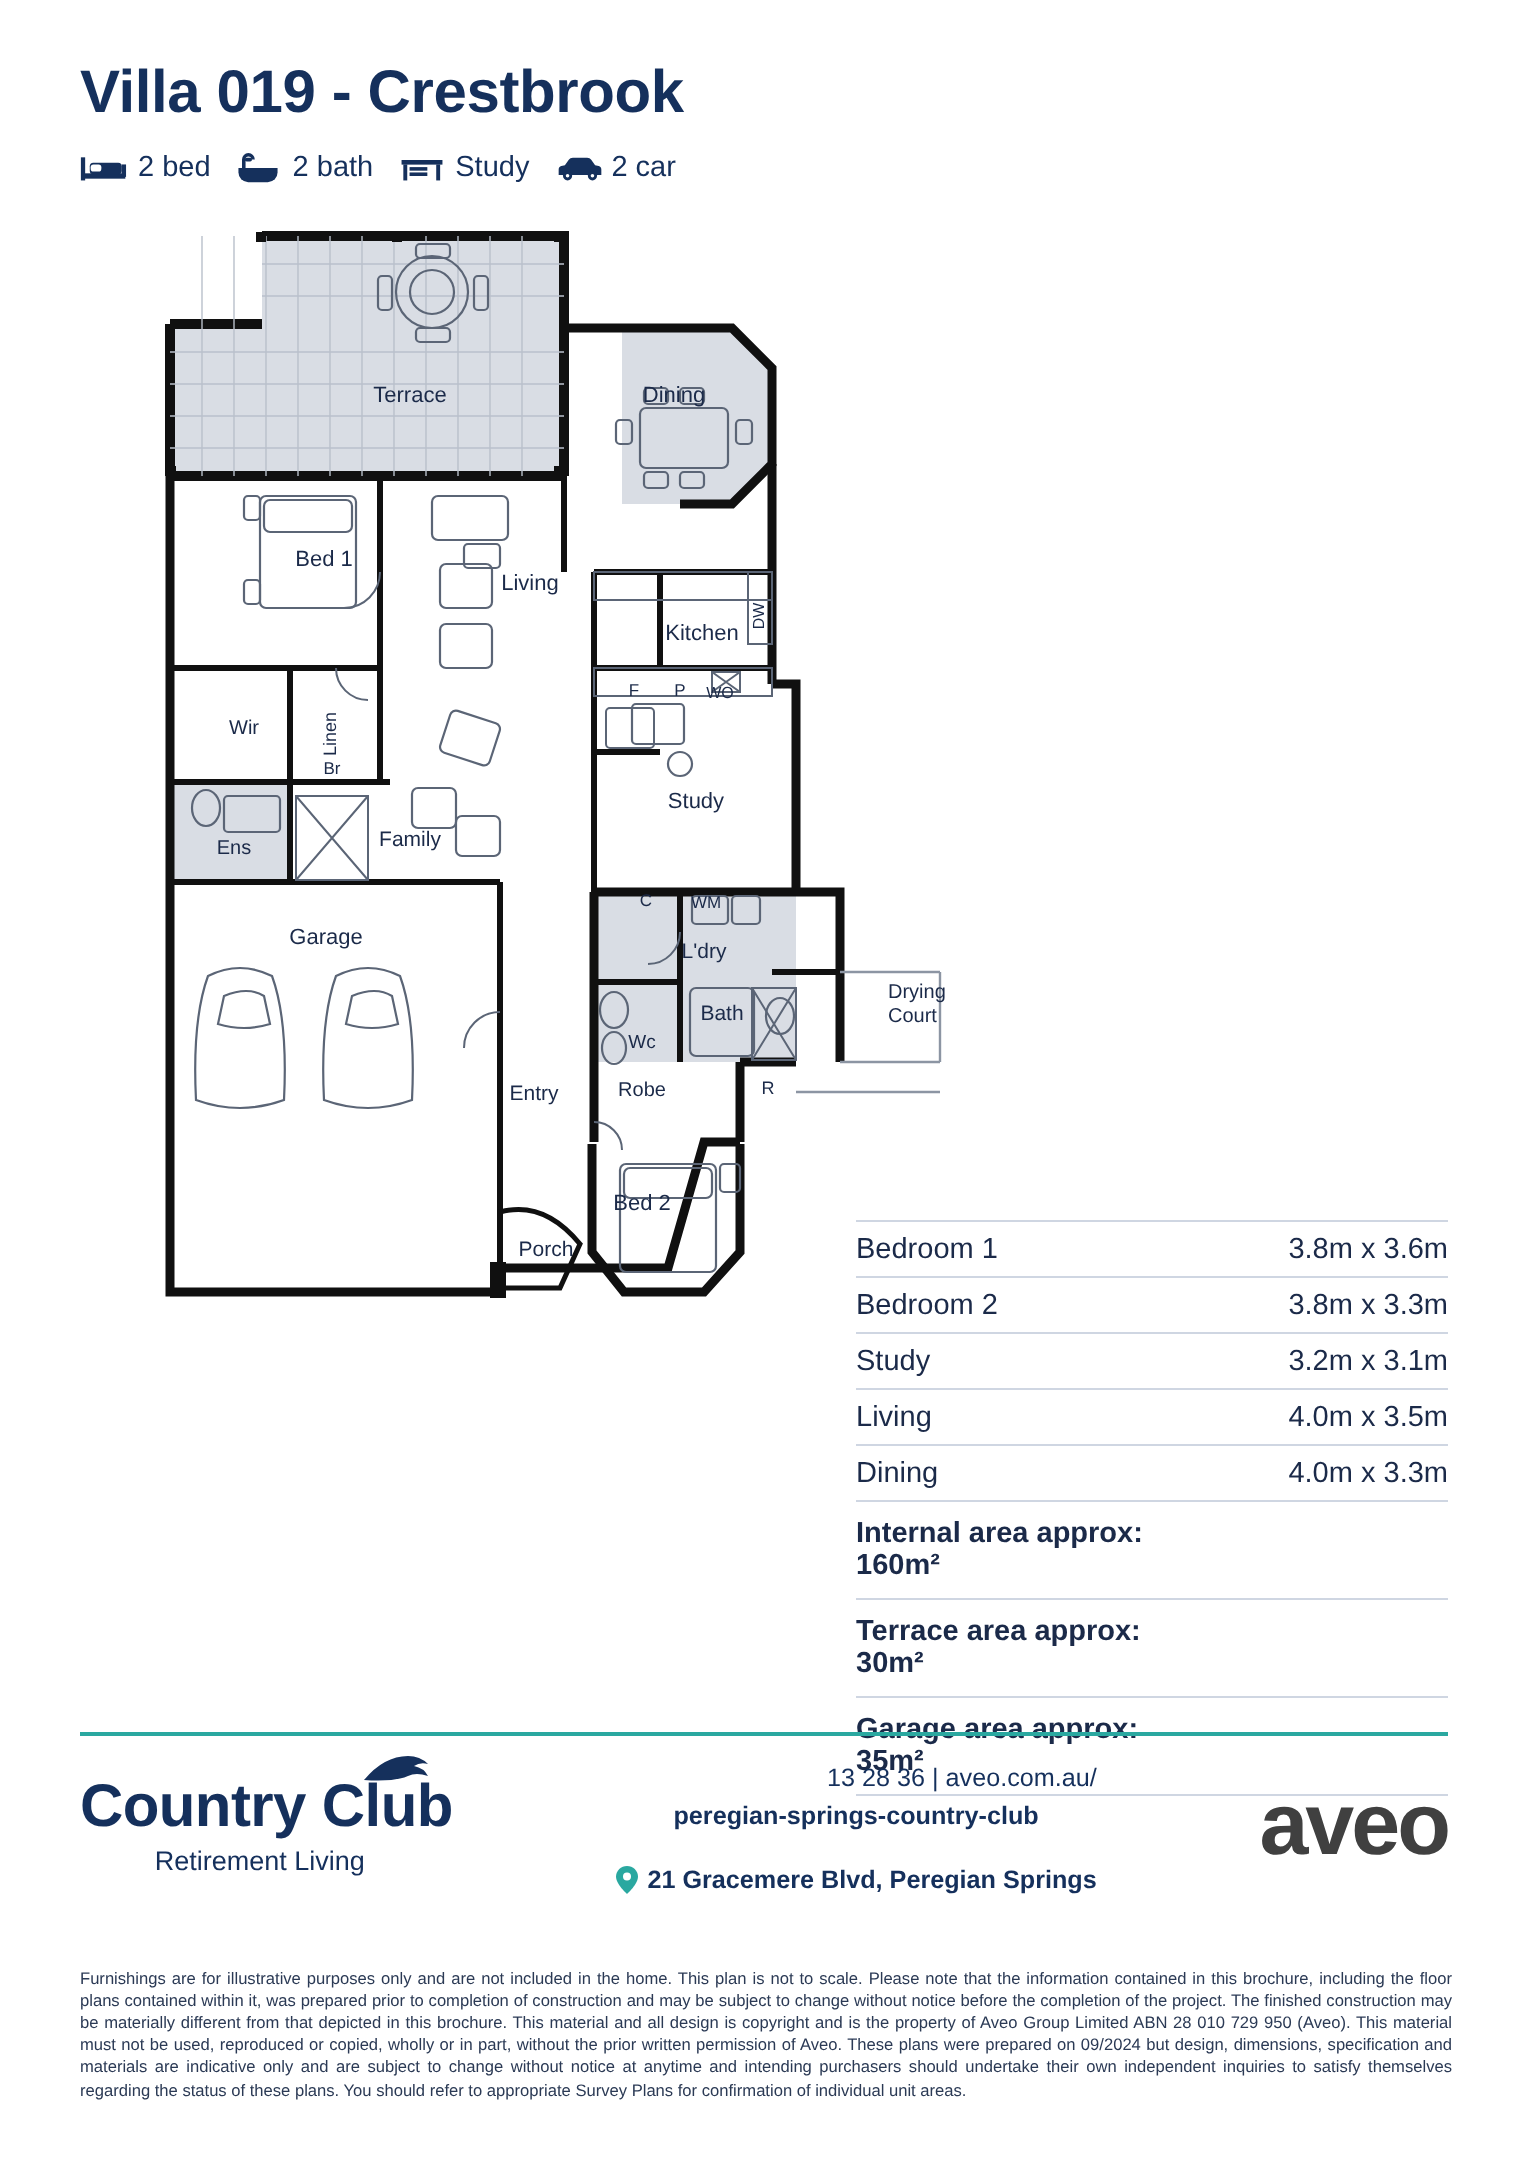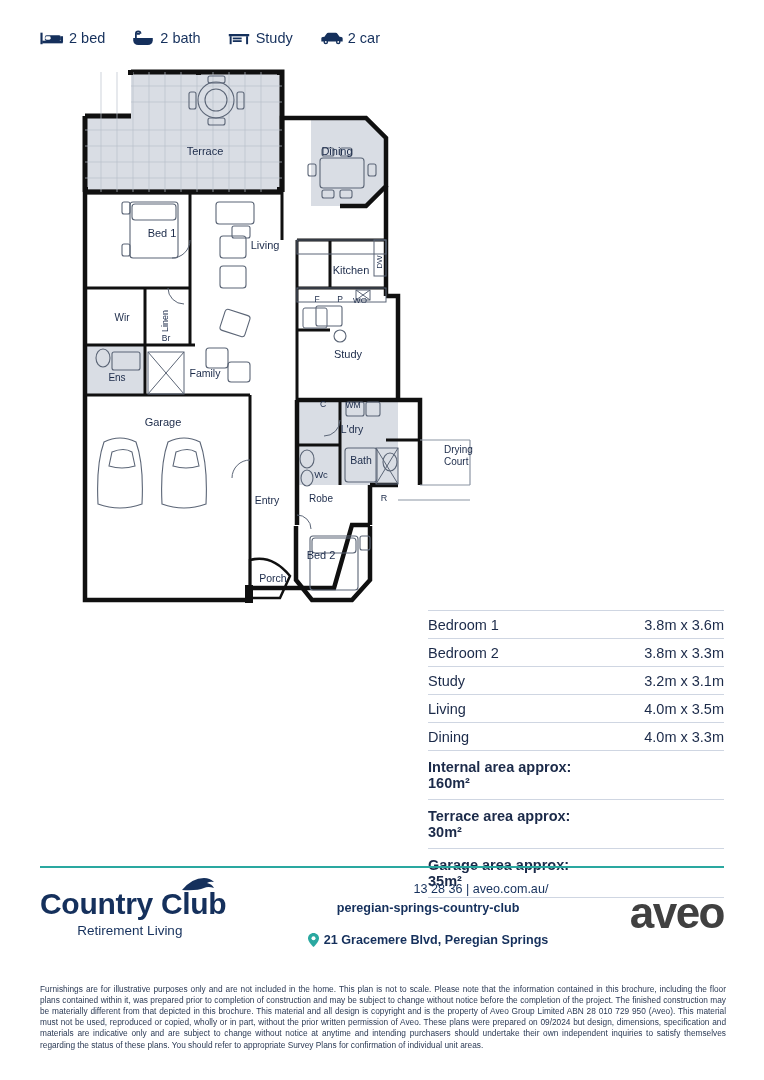--- a/index.html
+++ b/index.html
@@ -16,21 +16,21 @@
 
   
   .header { padding: 30px 40px 0 40px; }
   .title {
     font-size: 30px;
     font-weight: bold;
     color: #15305c;
     letter-spacing: -0.2px;
     margin: 0 0 12px 0;
   }
-  .specs { display: flex; align-items: center; gap: 26px; }
+  .specs { display: flex; align-items: center; gap: 12px; }
   .spec { display: flex; align-items: center; gap: 7px; }
   .spec-label { font-size: 14.5px; color: #15305c; }
   .spec-icon { width: 22px; height: 16px; display: block; color: #15305c; }
 
   
   .plan-wrap {
     position: relative;
     margin: 14px 0 0 0;
     height: 560px;
   }
@@ -127,20 +127,21 @@
     font-size: 8.3px;
     line-height: 1.34;
     color: #2b3a55;
     text-align: justify;
   }
 </style>
 </head>
 <body>
 
 <div class="header">
+  <h1 class="title">Villa 019 - Crestbrook</h1>
 
   <div class="specs">
 
     <div class="spec">
       <span class="spec-icon">
         <svg viewBox="0 0 26 18" width="24" height="16">
           <rect x="0" y="3" width="2.4" height="13" fill="#15305c"></rect>
           <rect x="2" y="12" width="23" height="3" fill="#15305c"></rect>
           <rect x="23" y="7" width="2.4" height="7" fill="#15305c"></rect>
           <rect x="5" y="6" width="18" height="6.5" rx="2" fill="#15305c"></rect>

